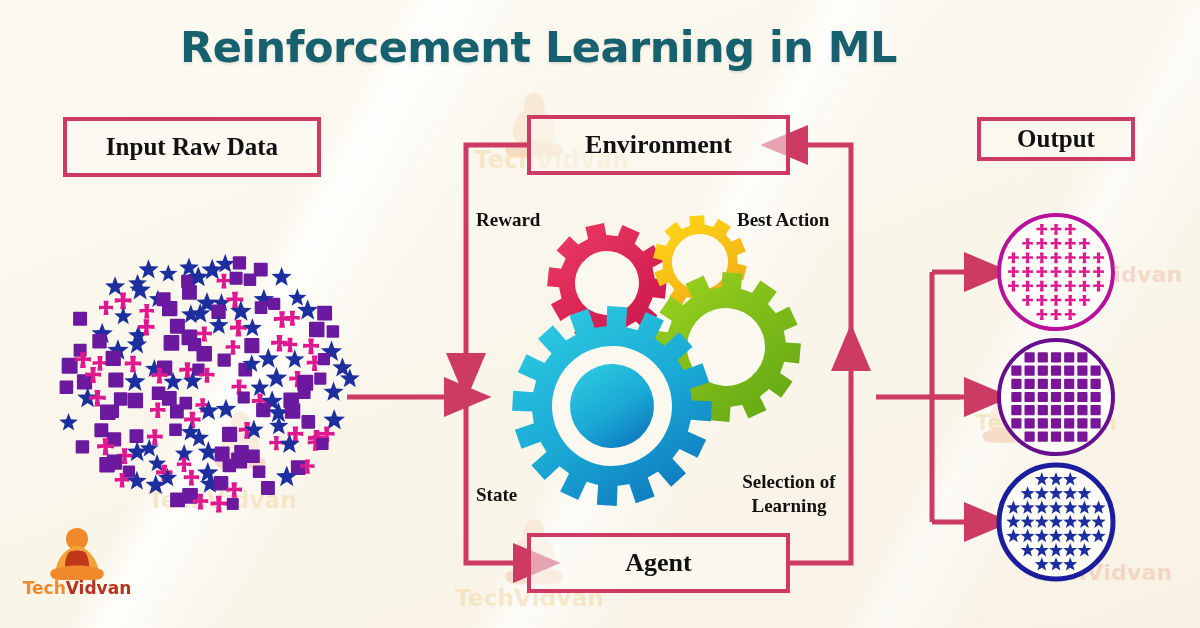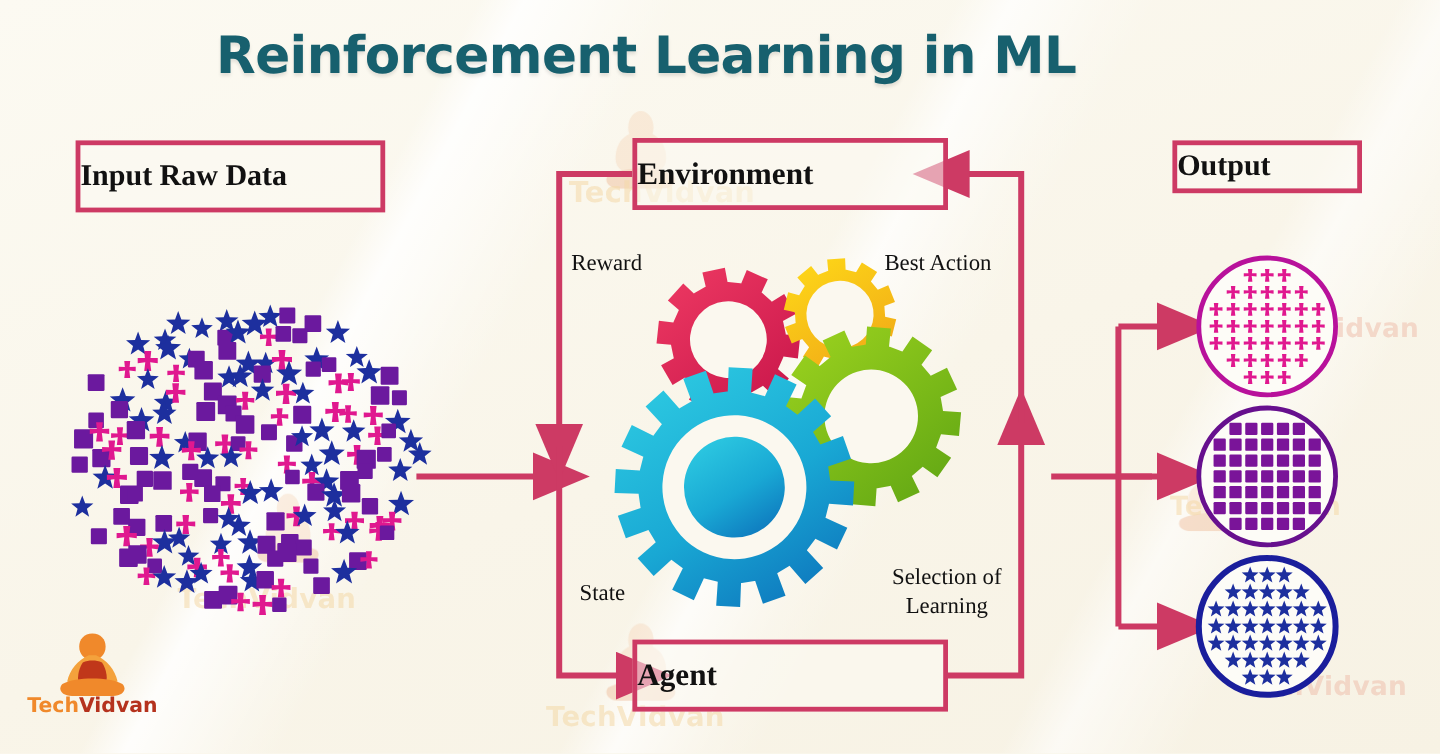--- a/index.html
+++ b/index.html
@@ -25,38 +25,38 @@
     font-weight:bold;font-size:43px;letter-spacing:-.5px;
     color:#17606e;
     text-shadow:0 2px 3px rgba(0,0,0,.10);
   }
 
   
   .box{
     position:absolute;
     border:4px solid #cd3a64;
     background:rgba(252,250,243,.55);
-    display:flex;align-items:center;justify-content:flex-start;
+    display:flex;align-items:center;justify-content:center;
     font-weight:bold;color:#111;
     font-family:"Liberation Serif", serif;
     box-sizing:border-box;
   }
   #box-input{left:63px;top:117px;width:258px;height:60px;font-size:25px;}
   #box-env  {left:527px;top:115px;width:263px;height:60px;font-size:26px;}
   #box-out  {left:977px;top:117px;width:158px;height:44px;font-size:25px;}
   #box-agent{left:527px;top:533px;width:263px;height:60px;font-size:26px;}
 
   
   .edge-label{
     position:absolute;font-family:"Liberation Serif", serif;
-    font-weight:normal;color:#111;font-size:19px;line-height:1.25;
+    font-weight:bold;color:#111;font-size:19px;line-height:1.25;
   }
   #lbl-reward   {left:476px;top:208px;}
   #lbl-best     {left:737px;top:208px;}
-  #lbl-state    {left:476px;top:483px;margin-left:7px;}
+  #lbl-state    {left:476px;top:483px;}
   #lbl-sel      {left:729px;top:470px;text-align:center;width:120px;}
 
   
   svg.layer{position:absolute;left:0;top:0;width:1200px;height:628px;overflow:visible;}
   svg.layer *{ }
 
   
   .wm{position:absolute;pointer-events:none;}
   .wm-text{
     font-family:"DejaVu Sans", sans-serif;font-weight:bold;

